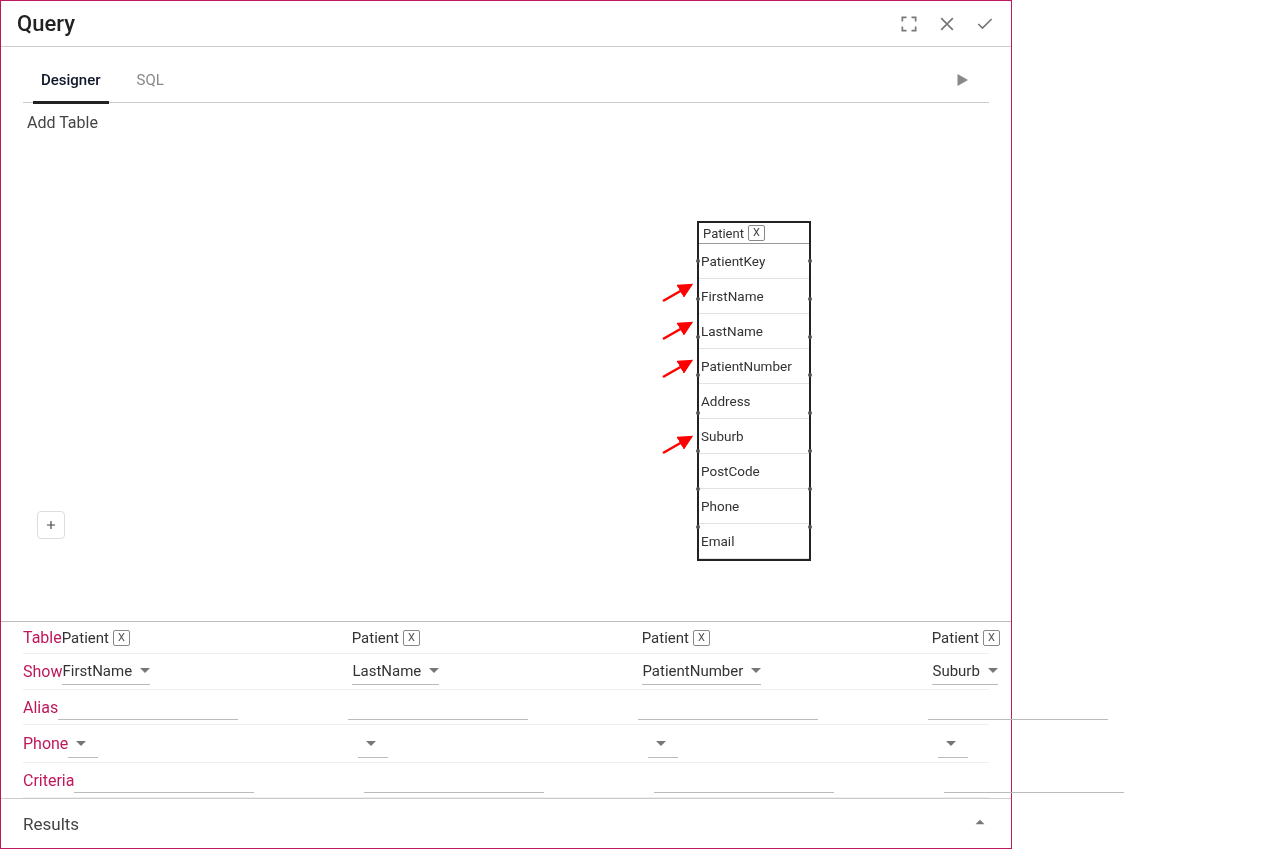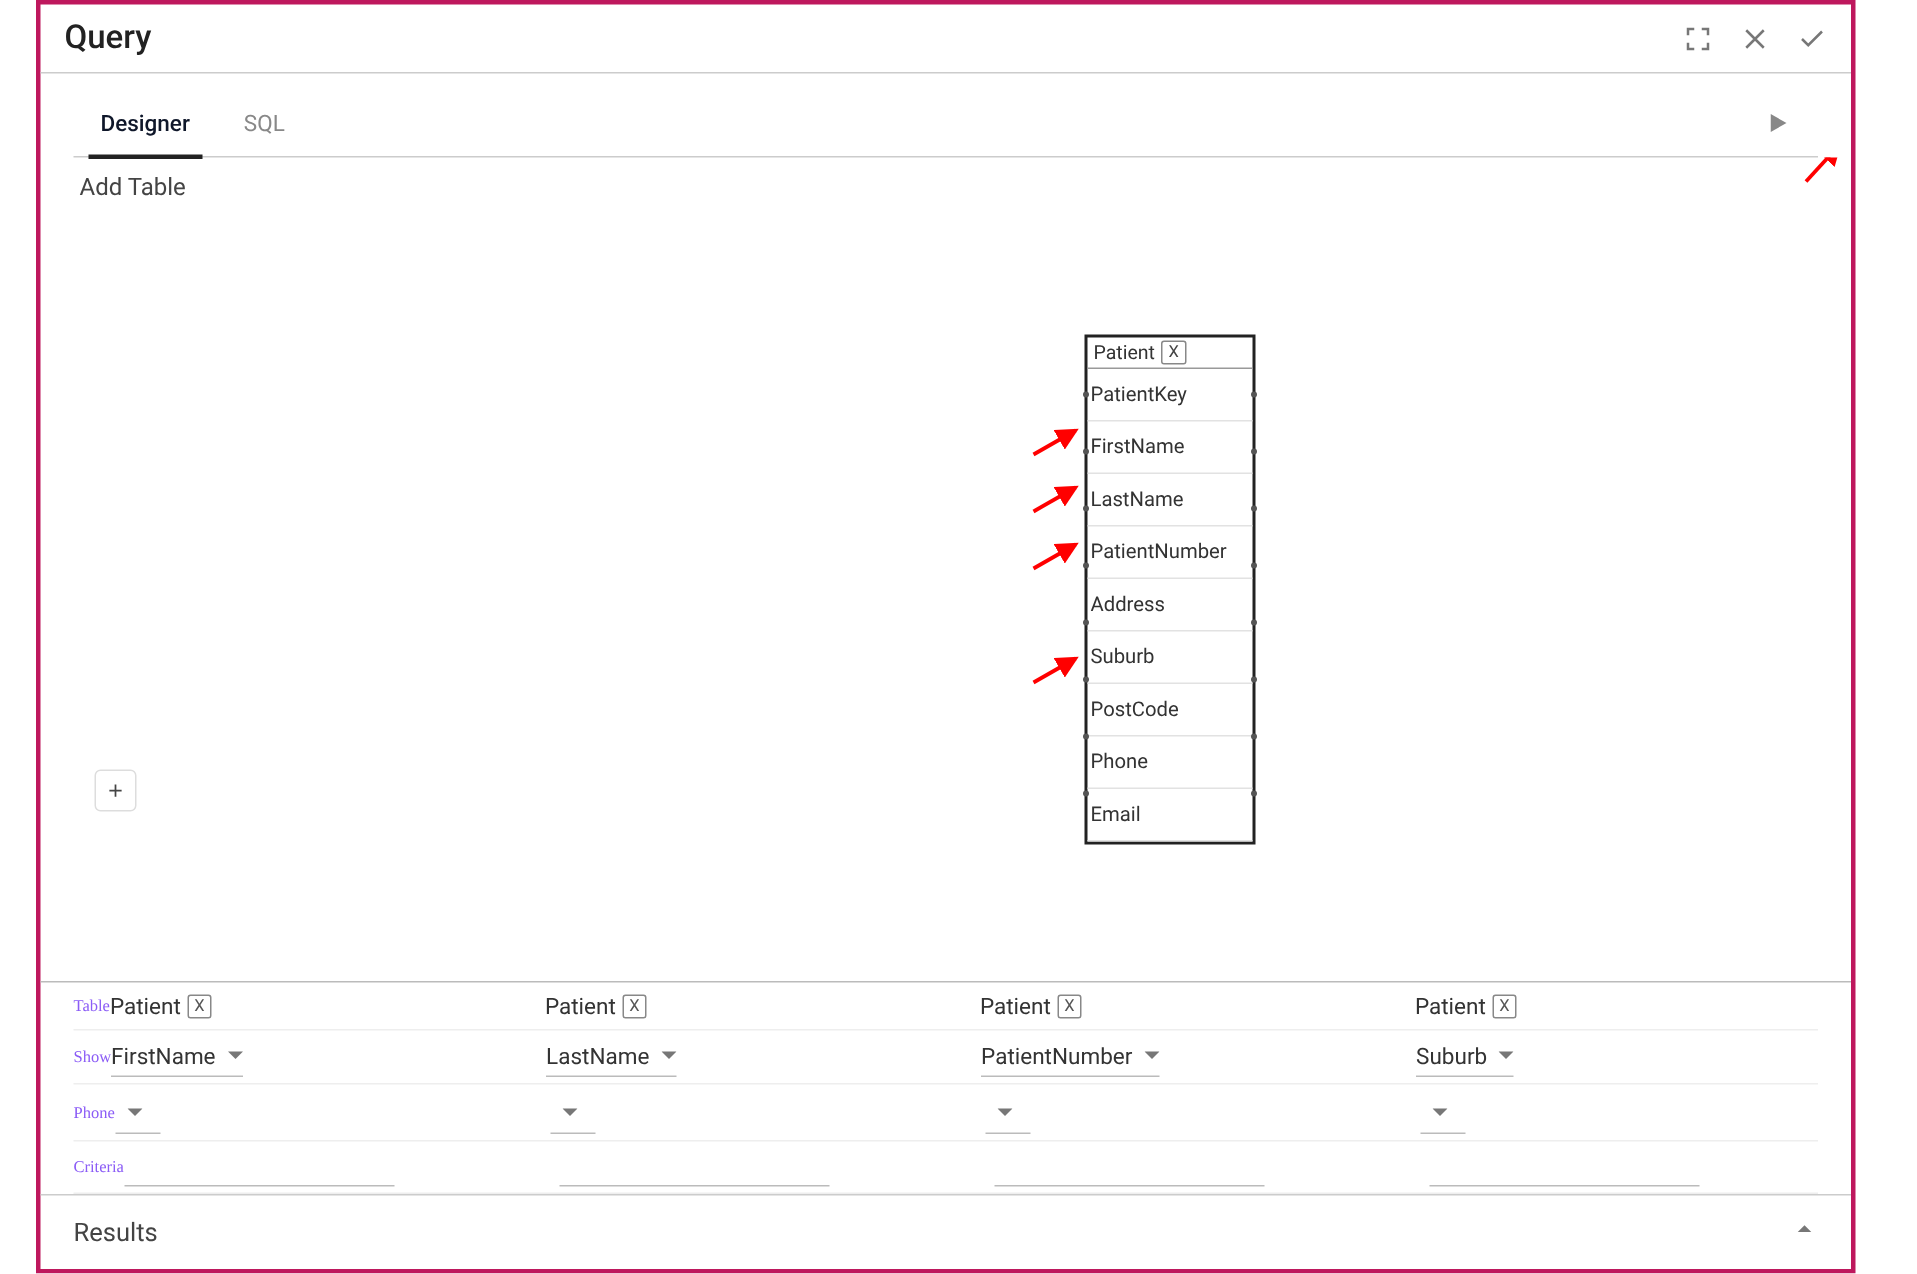--- a/index.html
+++ b/index.html
@@ -1,17 +1,17 @@
 <!DOCTYPE html>
 <html><head>
 <meta charset="utf-8">
 <style>
   * { box-sizing: border-box; }
   html, body { margin:0; padding:0; font-family: "Segoe UI", Roboto, Arial, sans-serif; color:#333; background:#fff; }
-  .window { width:1213px; height:849px; border:3px solid #be185d; position:relative; display:flex; flex-direction:column;margin-left:24px; }
+  .window { width:1012px; height:849px; border:1px solid #be185d; position:relative; display:flex; flex-direction:column; }
   .titlebar { height:46px; border-bottom:1px solid #ccc; display:flex; align-items:center; padding:0 16px; }
   .titlebar .title { font-size:22px; font-weight:500; color:#222; flex:1; }
   .titlebar .title-actions { display:flex; align-items:center; gap:18px; color:#777; }
   .titlebar .title-actions svg { width:20px; height:20px; display:block; }
   .titlebar .title-actions .btn { cursor:pointer; }
   .tabbar { height:56px; padding:0 22px; display:flex; align-items:flex-end; position:relative; }
   .tabbar-line { position:absolute; left:22px; right:22px; bottom:0; height:1px; background:#ccc; }
   .tab { padding:14px 18px; font-size:15px; color:#888; cursor:pointer; position:relative; }
   .tab.active { color:#0f172a; font-weight:500; }
   .tab.active::after { content:""; position:absolute; left:10px; right:10px; bottom:-1px; height:3px; background:#222; }
@@ -25,21 +25,21 @@
   .table-node { position:absolute; left:696px; top:118px; width:114px; border:2px solid #222; background:#fff; font-size:13px; }
   .table-node .node-header { border-bottom:1px solid #999; padding:2px 4px; display:flex; align-items:center; }
   .table-node .node-header .name { }
   .table-node .node-header .xbtn { border:1px solid #888; border-radius:2px; padding:0 4px; font-size:11px; line-height:14px; margin-left:4px; cursor:pointer; color:#444;}
   .table-node .col { padding:9px 2px; border-bottom:1px solid #e2e2e2; font-size:13.5px; }
   .table-node .col:last-child { border-bottom:none; }
   .red-arrow { position:absolute; pointer-events:none; }
   .red-arrow svg { display:block; }
   .grid { border-top:1px solid #bbb; padding:0 22px; }
   .grid-row { display:flex; align-items:center; min-height:32px; border-bottom:1px solid #eee; }
-  .grid-row .label { width:76px; font-size:11px; color:#8b5cf6; padding:6px 0;font-family:Liberation Serif, serif; }
+  .grid-row .label { width:76px; font-size:16px; color:#be185d; padding:6px 0; }
   .grid-row .cols { display:flex; flex:1; }
   .grid-cell { width:290px; padding:4px 10px 4px 0; }
   .pill { display:inline-flex; align-items:center; font-size:15px; color:#333; }
   .pill .xbtn { border:1px solid #888; border-radius:2px; padding:0 4px; font-size:11px; line-height:14px; margin-left:4px; cursor:pointer; color:#555; }
   .underline-input { border:none; outline:none; border-bottom:1px solid #bbb; font-size:15px; padding:4px 0; width:180px; background:transparent; }
   .dd { display:inline-flex; align-items:center; border-bottom:1px solid #bbb; padding:4px 0; width:fit-content; min-width:30px; cursor:pointer; font-size:15px; color:#333; }
   .dd.small { min-width:30px; }
   .dd .caret { margin-left:8px; }
   .caret svg { width:10px; height:10px; fill:#777; }
   .checkbox { width:20px; height:20px; border-radius:3px; background:#e6007a; display:inline-flex; align-items:center; justify-content:center; cursor:pointer; }
@@ -235,20 +235,29 @@
             </span></div>
         <div class="grid-cell"><span class="dd">
               <span>Suburb</span>
               <span class="caret"><svg viewBox="0 0 10 10">
                   <path d="M0 2l5 5 5-5z"></path>
                 </svg></span>
             </span></div>
       </div>
     </div>
 
+    <div class="grid-row">
+      <div class="label">Alias</div>
+      <div class="cols">
+        <div class="grid-cell"><input class="underline-input" value="" style=""></div>
+        <div class="grid-cell"><input class="underline-input" value="" style=""></div>
+        <div class="grid-cell"><input class="underline-input" value="" style=""></div>
+        <div class="grid-cell"><input class="underline-input" value="" style=""></div>
+      </div>
+    </div>
 
     <div class="grid-row">
       <div class="label">Phone</div>
       <div class="cols">
         <div class="grid-cell"><span class="dd small">
               <span></span>
               <span class="caret"><svg viewBox="0 0 10 10">
                   <path d="M0 2l5 5 5-5z"></path>
                 </svg></span>
             </span></div>

